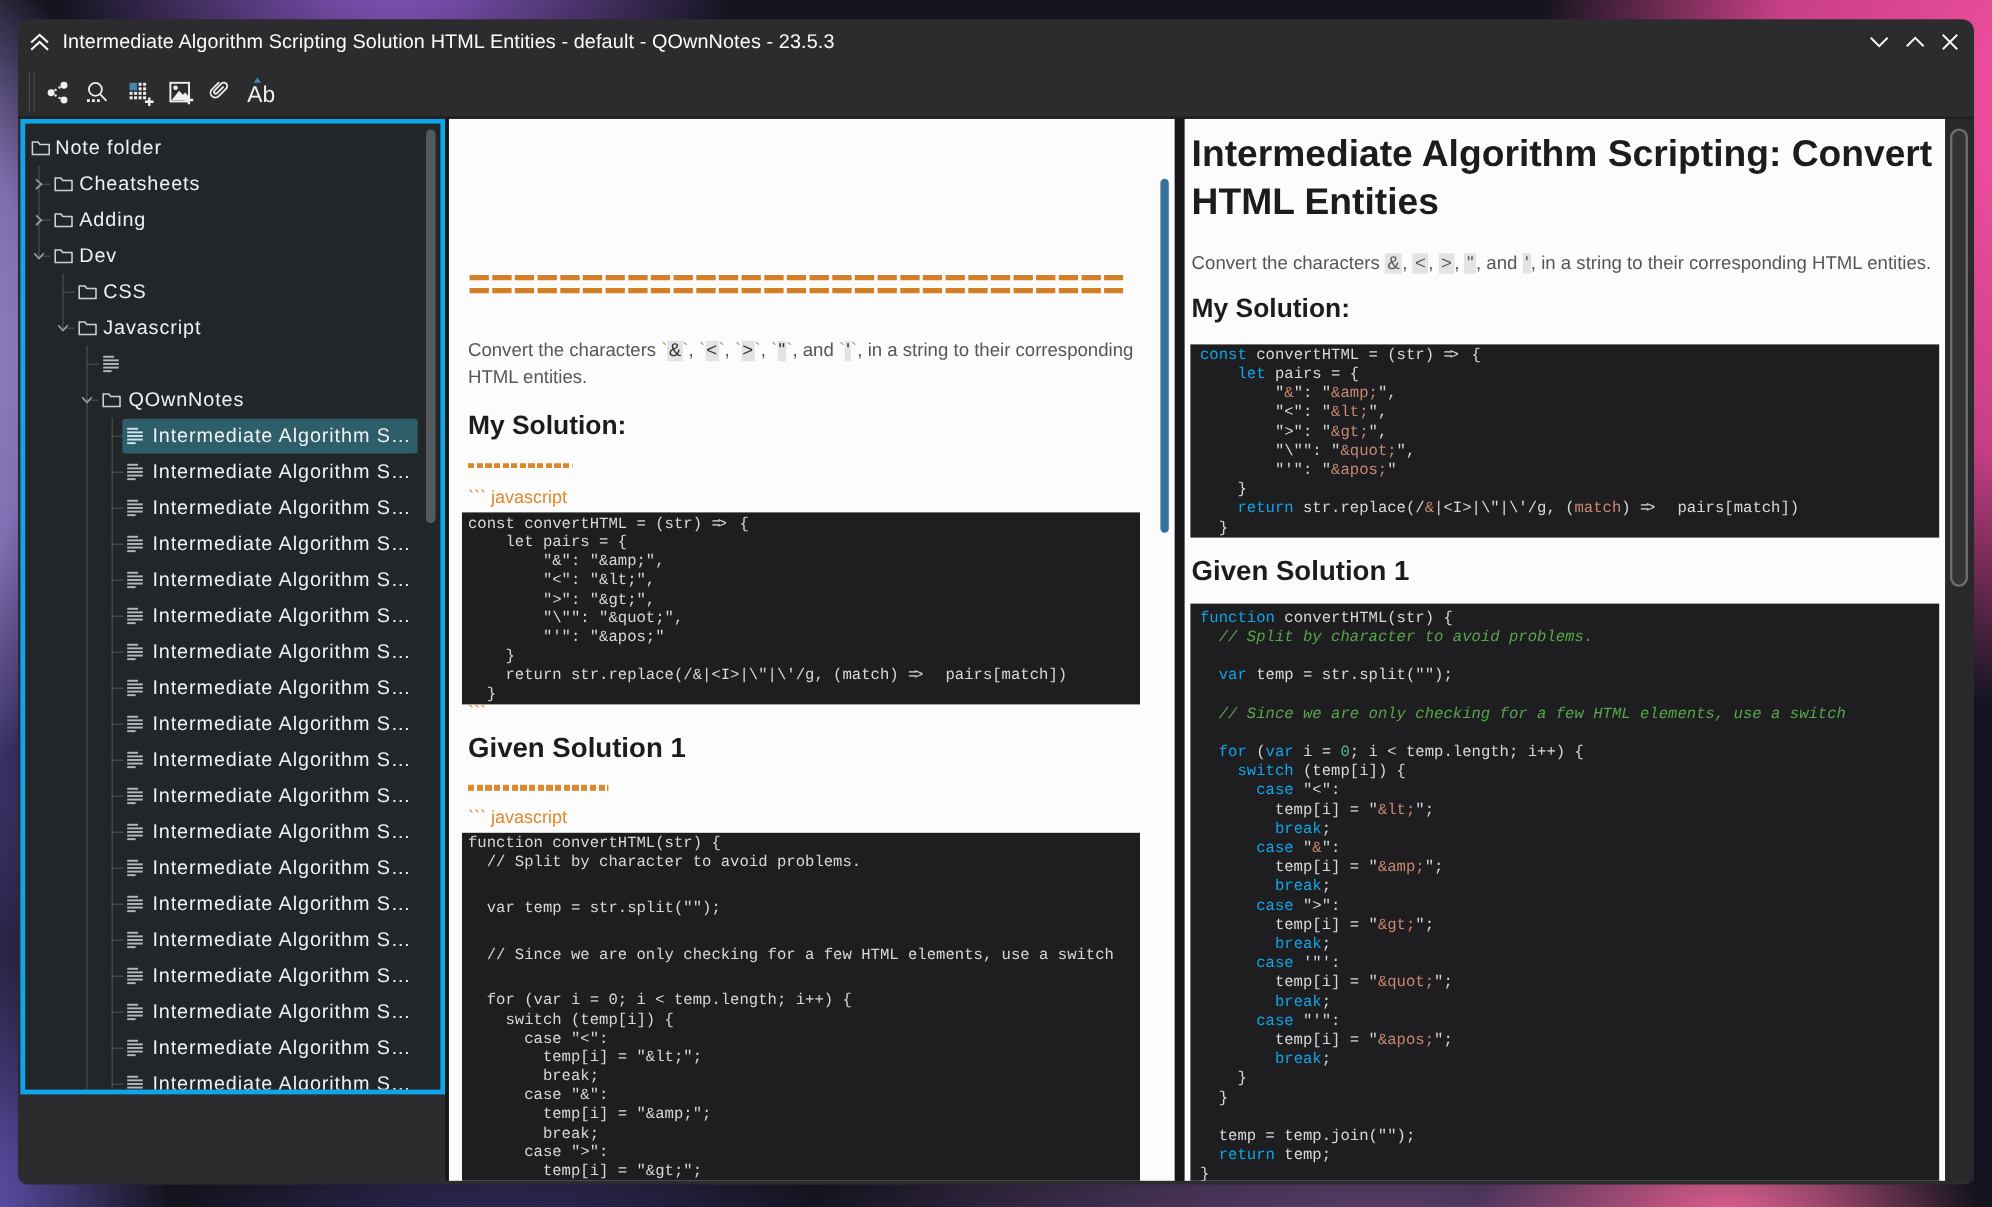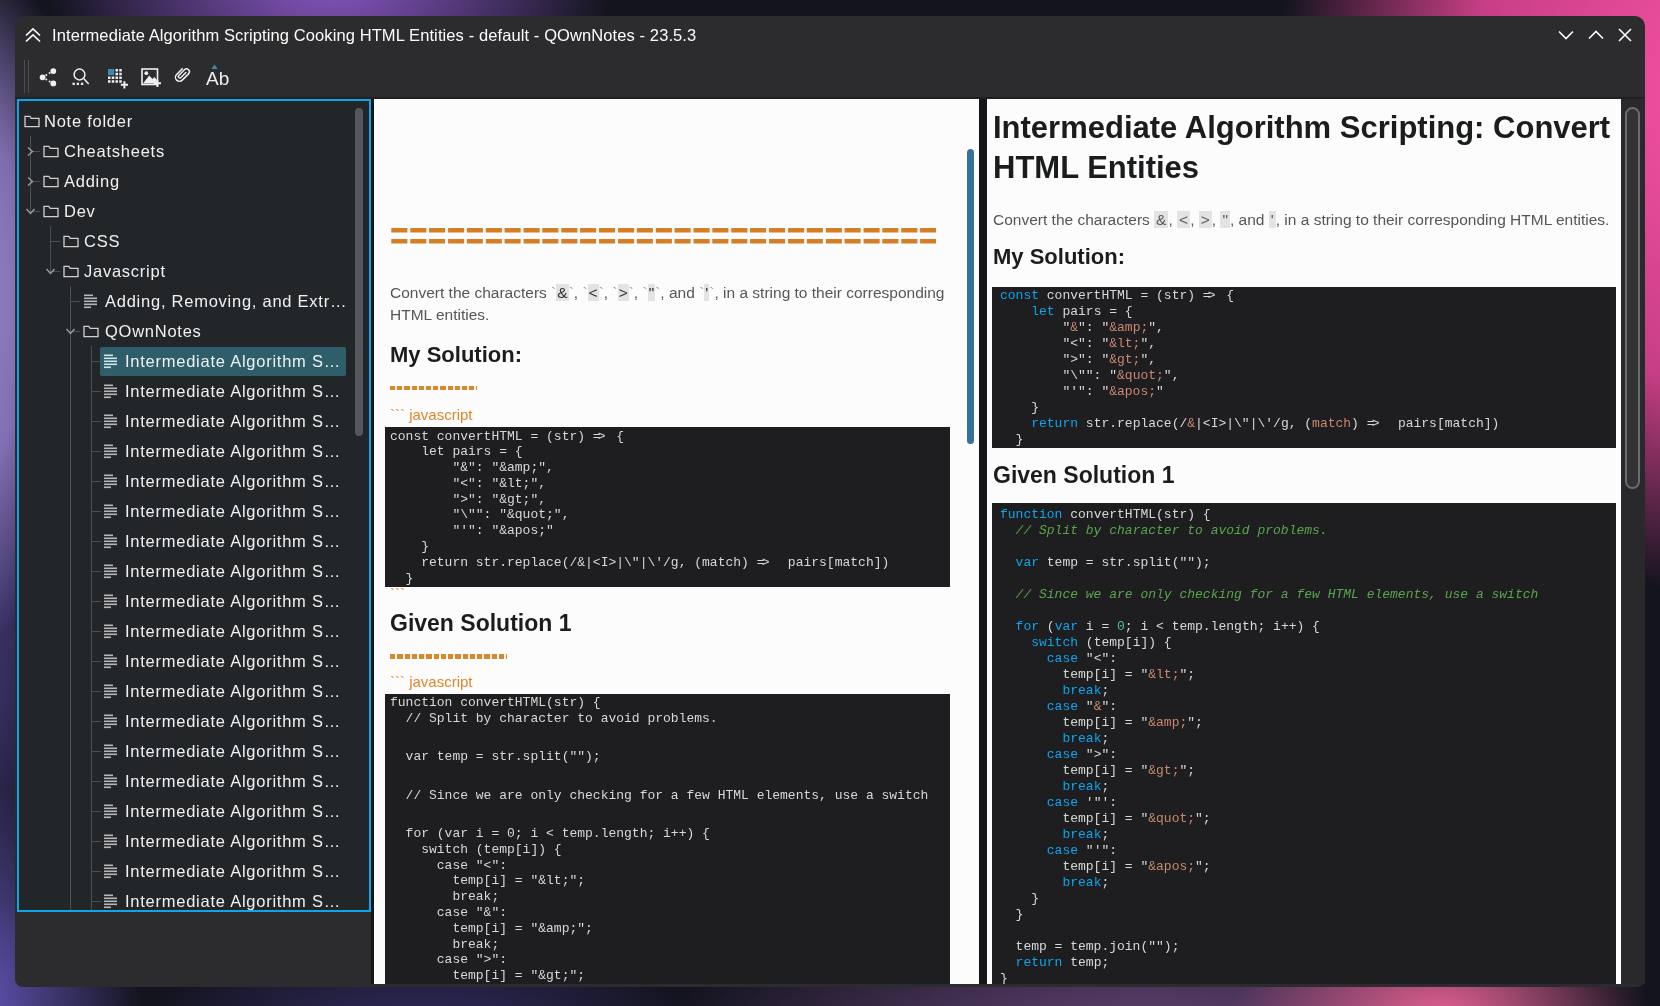--- a/index.html
+++ b/index.html
@@ -9,37 +9,37 @@
 radial-gradient(240px 420px at -70px 640px, rgba(95,75,170,.85) 0%, rgba(80,62,150,0) 70%),
 radial-gradient(300px 340px at -80px 1020px, rgba(125,108,235,1) 0%, rgba(100,84,210,0) 74%),
 radial-gradient(720px 760px at 1760px 90px, #ff55a8 0%, rgba(230,70,150,.85) 40%, rgba(190,60,130,0) 67%),
 radial-gradient(300px 190px at 1440px 1020px, rgba(240,100,150,.95) 0%, rgba(200,80,130,0) 70%),
 radial-gradient(700px 280px at 1150px 1070px, rgba(130,85,150,.85) 0%, rgba(90,60,115,0) 72%),
 radial-gradient(420px 200px at 420px 1060px, rgba(80,65,160,.6) 0%, rgba(70,58,140,0) 70%),
 #14141f;}
 .abs{position:absolute;}
 #win{position:absolute;left:15px;top:16px;width:1630px;height:971px;background:#2c2c2e;border-radius:10px 10px 8px 8px;}
 #title{left:52px;top:26px;font-size:16.5px;color:#fcfcfc;letter-spacing:.1px;}
-#sidebar{left:17px;top:99px;width:354px;height:813px;background:#232629;border:2px solid #0ea5e9;box-sizing:border-box;overflow:hidden;}
+#sidebar{left:17px;top:99px;width:354px;height:813px;background:#232629;border:4px solid #0ea5e9;box-sizing:border-box;overflow:hidden;}
 #editor{left:374px;top:99px;width:605px;height:885px;background:#fcfcfc;overflow:hidden;}
 #preview{left:987px;top:99px;width:634px;height:885px;background:#fcfcfc;overflow:hidden;}
 #pvtrack{left:1621px;top:99px;width:24px;height:885px;background:#29292b;}
 .row{position:absolute;height:30px;line-height:30px;color:#f0f1f2;font-size:16.5px;letter-spacing:0.75px;white-space:nowrap;}
 .gl{position:absolute;background:#4c4f52;}
 .or{color:#e0862c;}
 .codeblk{position:absolute;background:#1e1e20;color:#d7d8d9;font-family:"Liberation Mono",monospace;font-size:13px;line-height:15.8px;white-space:pre;overflow:hidden;}
 .arw{display:inline-block;width:15.6px;letter-spacing:-2.8px;}
 .ic{background:#e3e3e3;color:#2e3032;padding:0 1px;}
 .icp{background:#e3e3e3;color:#55595c;padding:0 2px;}
 .kw{color:#0ea5e9;}.st{color:#c9886f;}.cm{color:#57a64a;font-style:italic;}.nu{color:#56b6a2;}
 svg{position:absolute;overflow:visible;}
 </style></head>
 <body>
 <div id="win"></div>
-<div class="abs" id="title">Intermediate Algorithm Scripting Cooking HTML Entities - default - QOwnNotes - 23.5.3</div>
+<div class="abs" id="title">Intermediate Algorithm Scripting Solution HTML Entities - default - QOwnNotes - 23.5.3</div>
 <svg class="abs" style="left:24px;top:27px" width="18" height="17">
  <path d="M2 8.5 L9 2 L16 8.5" fill="none" stroke="#fcfcfc" stroke-width="1.7"></path>
  <path d="M2 14.5 L9 8 L16 14.5" fill="none" stroke="#fcfcfc" stroke-width="1.7"></path>
 </svg>
 <svg class="abs" style="left:1558px;top:29px" width="16" height="12">
  <path d="M1 2.5 L8 9.5 L15 2.5" fill="none" stroke="#fbfbfb" stroke-width="1.6"></path>
 </svg>
 <svg class="abs" style="left:1588px;top:29px" width="16" height="12">
  <path d="M1 9.5 L8 2.5 L15 9.5" fill="none" stroke="#fbfbfb" stroke-width="1.6"></path>
 </svg>
@@ -333,21 +333,20 @@
       <rect x="0" y="7.5" width="13" height="1.6" fill="#b5b7b9"></rect>
       <rect x="0" y="10.5" width="13" height="1.6" fill="#b5b7b9"></rect>
       <rect x="0" y="13.5" width="7" height="1.6" fill="#b5b7b9"></rect>
     </svg>
     <div class="row" style="left:25px;top:5px">Note folder</div>
     <div class="row" style="left:45px;top:35px">Cheatsheets</div>
     <div class="row" style="left:45px;top:65px">Adding</div>
     <div class="row" style="left:45px;top:95px">Dev</div>
     <div class="row" style="left:65px;top:125px">CSS</div>
     <div class="row" style="left:65px;top:155px">Javascript</div>
-    <div class="row" style="left:86px;top:185px">Adding, Removing, and Extr…</div>
     <div class="row" style="left:86px;top:215px">QOwnNotes</div>
     <div class="row" style="left:106px;top:245px">Intermediate Algorithm S…</div>
     <div class="row" style="left:106px;top:275px">Intermediate Algorithm S…</div>
     <div class="row" style="left:106px;top:305px">Intermediate Algorithm S…</div>
     <div class="row" style="left:106px;top:335px">Intermediate Algorithm S…</div>
     <div class="row" style="left:106px;top:365px">Intermediate Algorithm S…</div>
     <div class="row" style="left:106px;top:395px">Intermediate Algorithm S…</div>
     <div class="row" style="left:106px;top:425px">Intermediate Algorithm S…</div>
     <div class="row" style="left:106px;top:455px">Intermediate Algorithm S…</div>
     <div class="row" style="left:106px;top:485px">Intermediate Algorithm S…</div>

